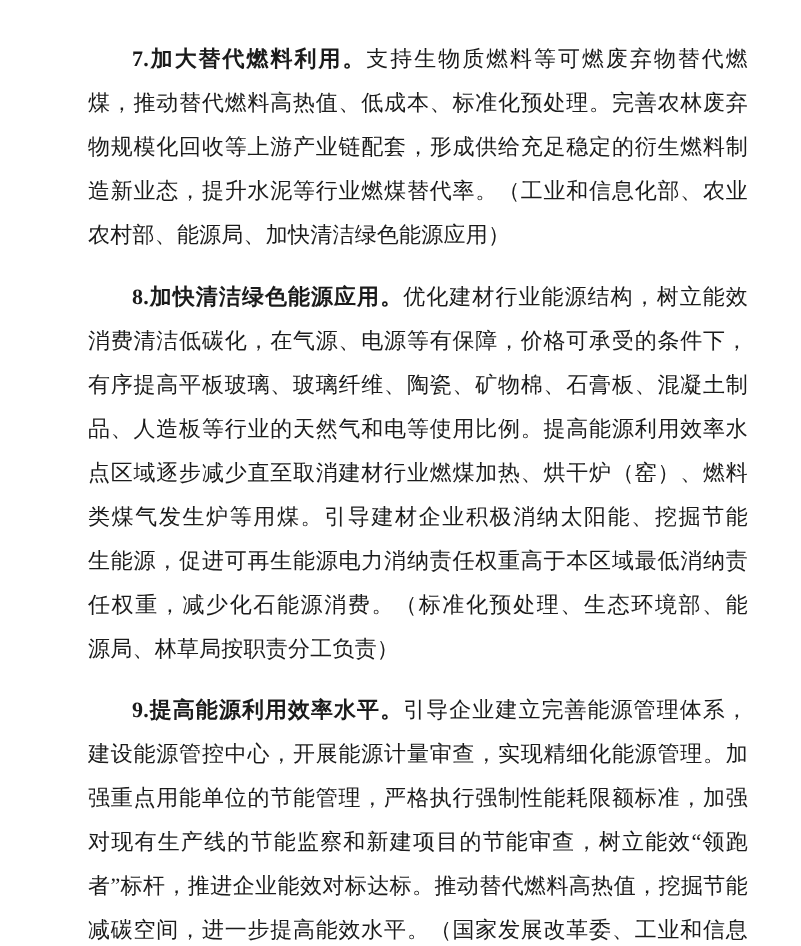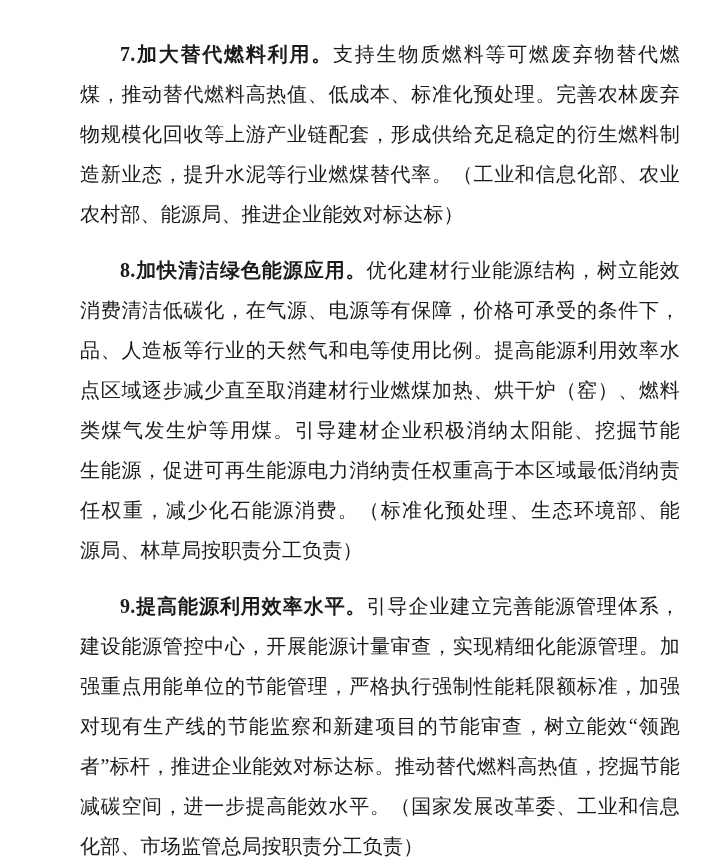--- a/index.html
+++ b/index.html
@@ -46,25 +46,26 @@
 </head>
 <body>
 
 <div class="page">
   <div id="doc">
       <div class="paragraph">
         <div class="line fill indent"><b class="head">7.加大替代燃料利用。</b><span>支持生物质燃料等可燃废弃物替代燃</span></div>
         <div class="line fill">煤，推动替代燃料高热值、低成本、标准化预处理。完善农林废弃</div>
         <div class="line fill">物规模化回收等上游产业链配套，形成供给充足稳定的衍生燃料制</div>
         <div class="line fill">造新业态，提升水泥等行业燃煤替代率。（工业和信息化部、农业</div>
-        <div class="line">农村部、能源局、推进企业能效对标达标）</div>
+        <div class="line">农村部、能源局、加快清洁绿色能源应用）</div>
       </div>
       <div class="paragraph">
         <div class="line fill indent"><b class="head">8.加快清洁绿色能源应用。</b><span>优化建材行业能源结构，树立能效</span></div>
         <div class="line fill">消费清洁低碳化，在气源、电源等有保障，价格可承受的条件下，</div>
+        <div class="line fill">有序提高平板玻璃、玻璃纤维、陶瓷、矿物棉、石膏板、混凝土制</div>
         <div class="line fill">品、人造板等行业的天然气和电等使用比例。提高能源利用效率水平</div>
         <div class="line fill">点区域逐步减少直至取消建材行业燃煤加热、烘干炉（窑）、燃料</div>
         <div class="line fill">类煤气发生炉等用煤。引导建材企业积极消纳太阳能、挖掘节能</div>
         <div class="line fill">生能源，促进可再生能源电力消纳责任权重高于本区域最低消纳责</div>
         <div class="line fill">任权重，减少化石能源消费。（标准化预处理、生态环境部、能</div>
         <div class="line">源局、林草局按职责分工负责）</div>
       </div>
       <div class="paragraph">
         <div class="line fill indent"><b class="head">9.提高能源利用效率水平。</b><span>引导企业建立完善能源管理体系，</span></div>
         <div class="line fill">建设能源管控中心，开展能源计量审查，实现精细化能源管理。加</div>

